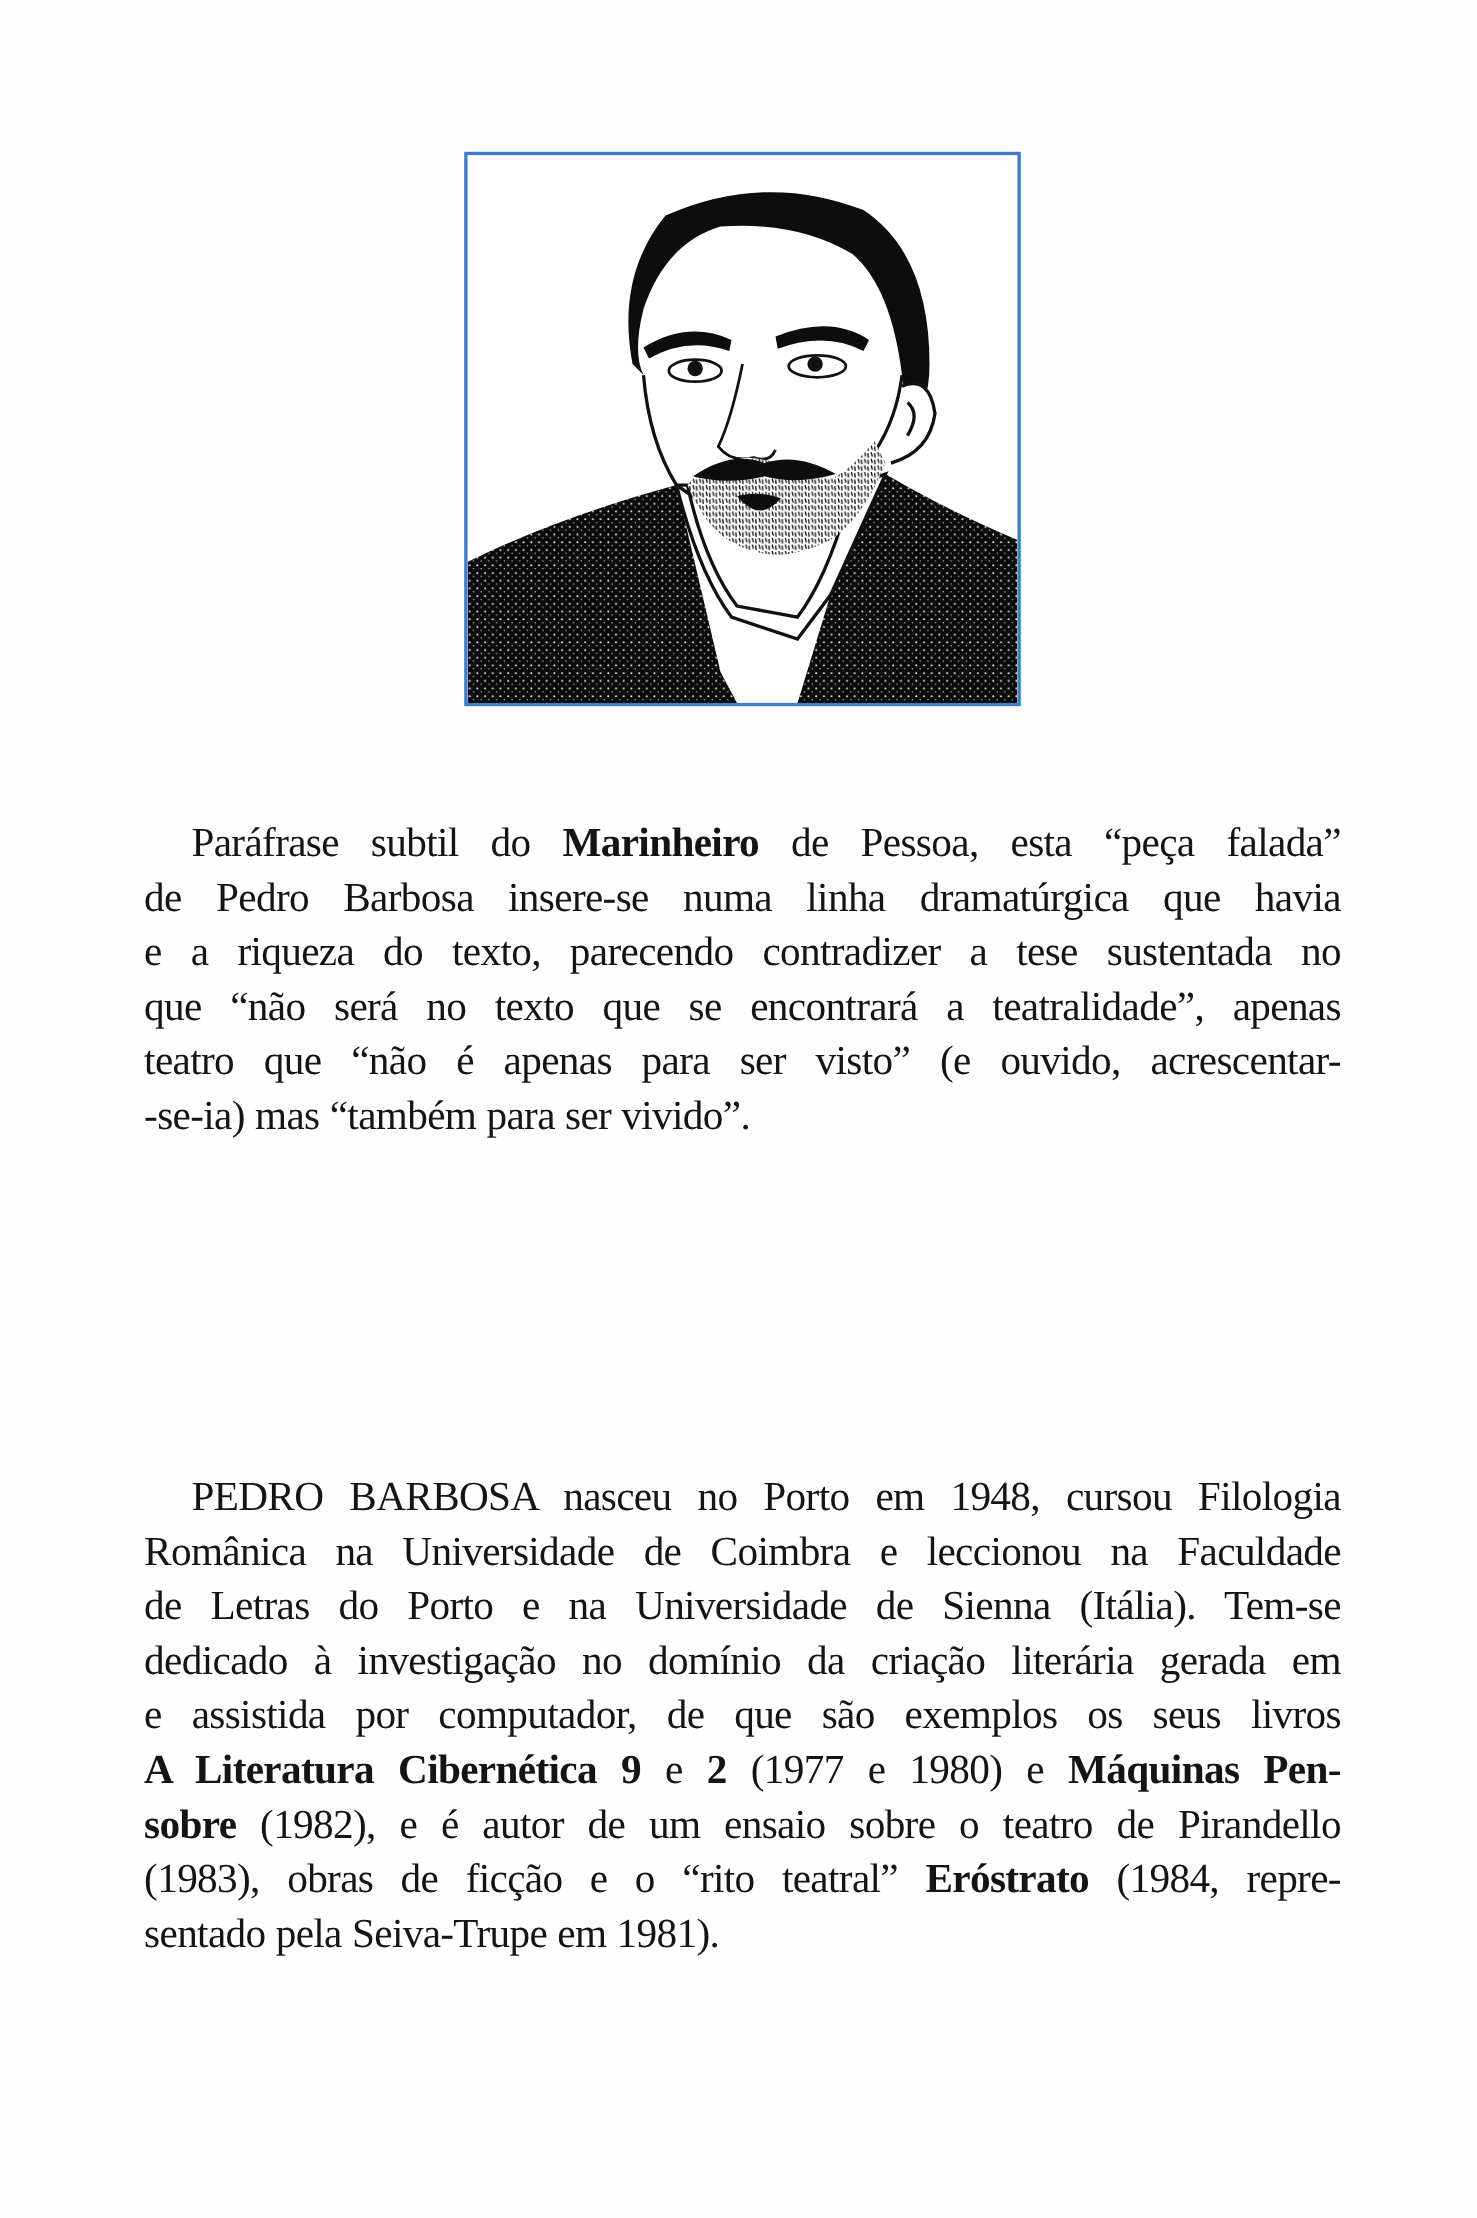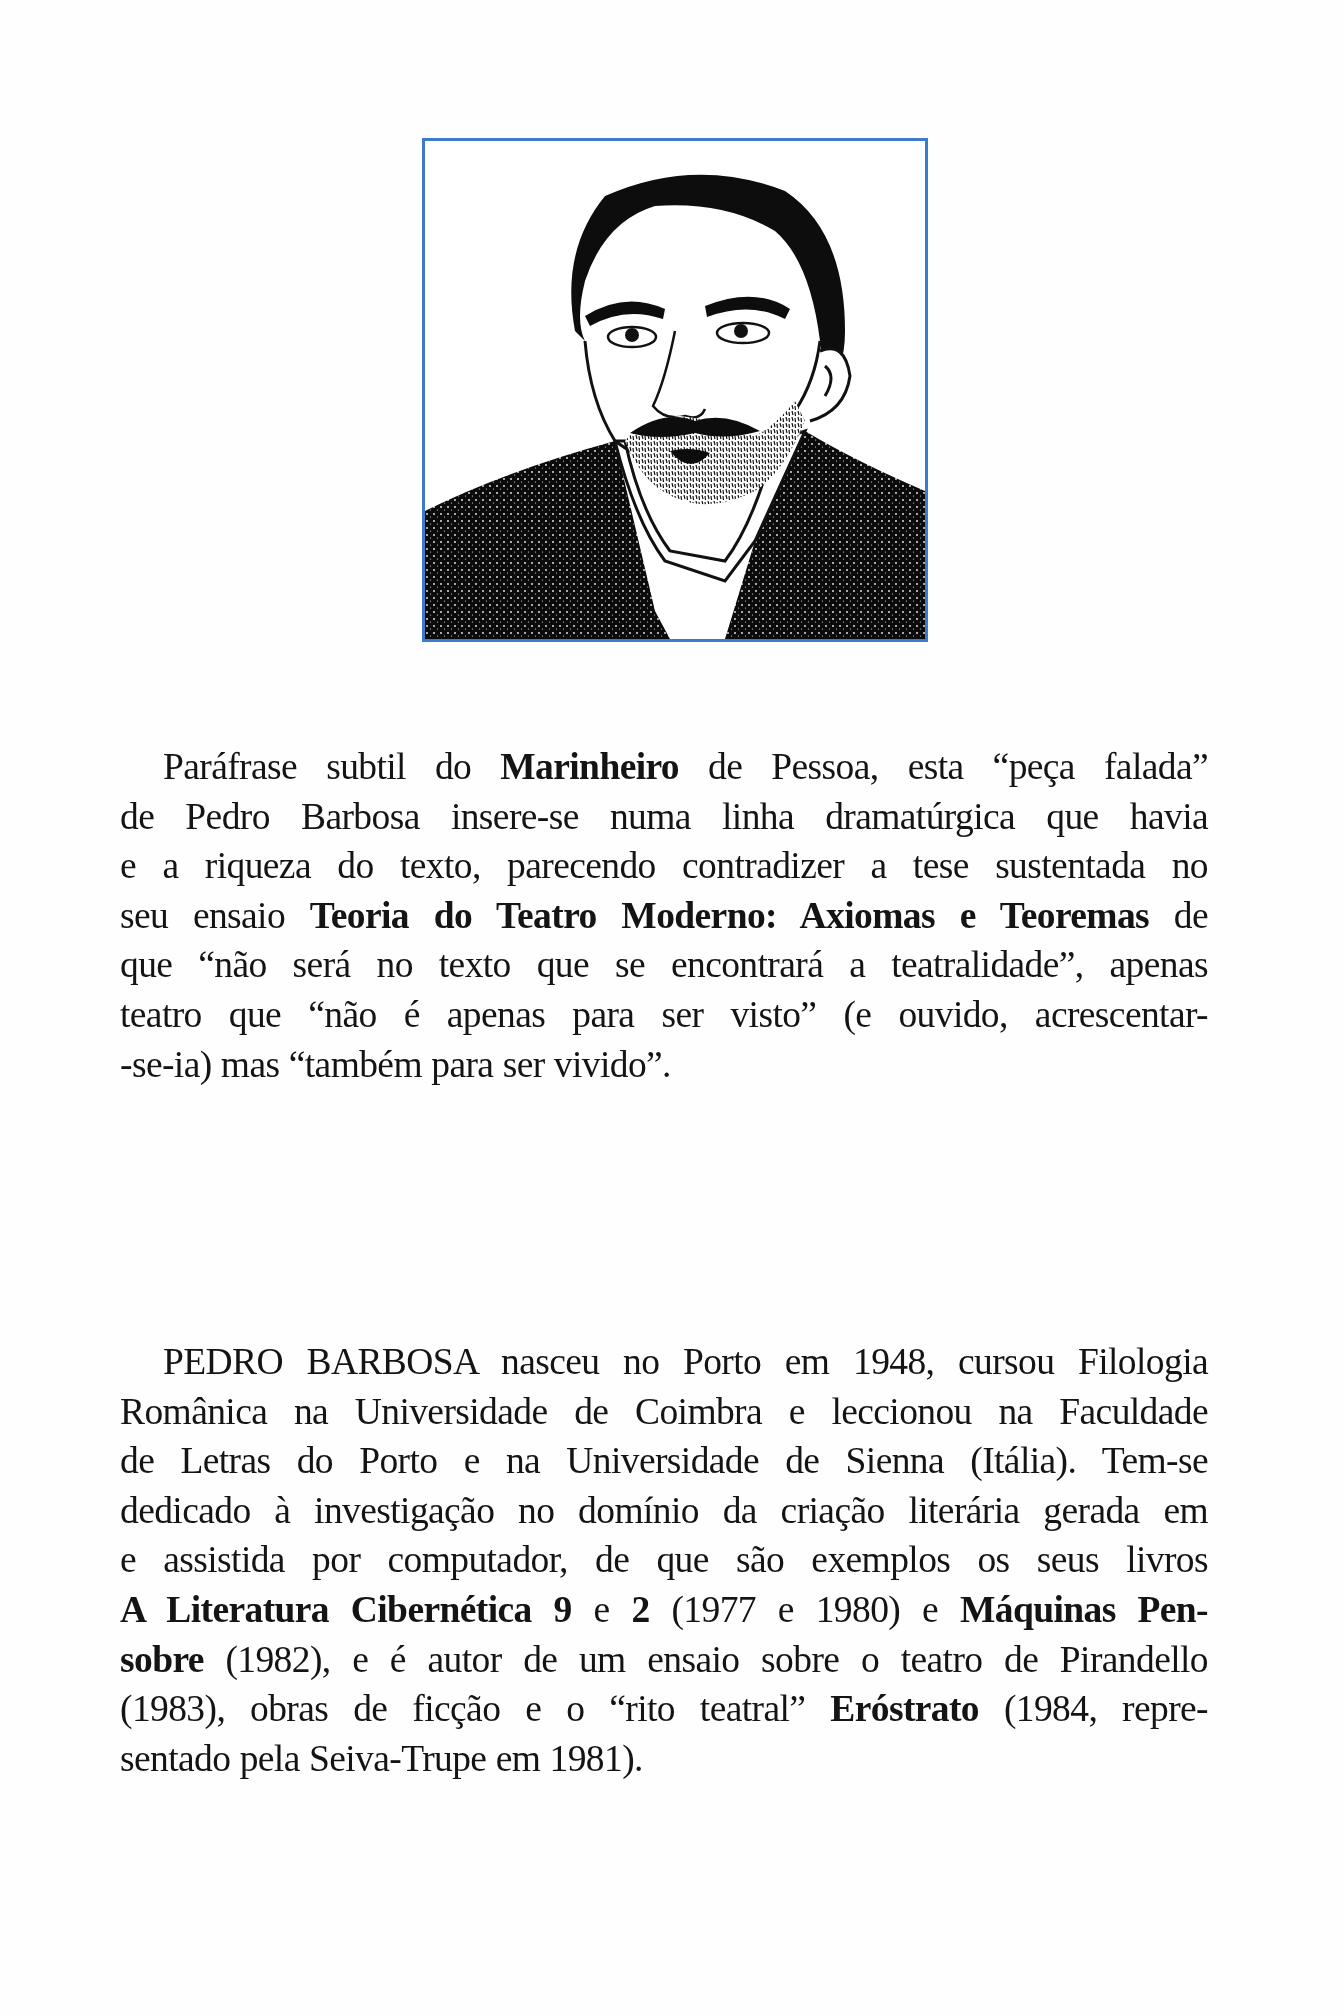--- a/index.html
+++ b/index.html
@@ -15,21 +15,21 @@
     position: absolute;
     left: 422px; top: 138px;
     width: 500px; height: 498px;
     border: 3px solid #3d7bcc;
     background: #ffffff;
     overflow: hidden;
   }
   .portrait-frame svg { display: block; width: 100%; height: 100%; }
   .text-block {
     position: absolute;
-    left: 120px;
+    left: 131px;
     width: 1088px;
     font-size: 37.5px;
     line-height: 49.6px;
     text-align: justify;
     letter-spacing: -0.6px;
     word-spacing: 0.5px;
   }
   .text-block .line {
     display: block;
     text-align: justify;
@@ -85,21 +85,20 @@
     <path d="M200 300 Q215 280 255 275 Q300 280 330 295 Q350 285 370 260 L380 280 Q360 330 330 350 Q290 370 260 360 Q220 350 200 300 Z" fill="url(#beard)"></path>
     <path d="M205 292 Q240 268 270 280 Q300 270 335 290 Q300 300 270 292 Q235 300 205 292 Z" fill="#0d0d0d"></path>
     <path d="M245 310 Q265 305 285 312 Q265 335 245 310 Z" fill="#0d0d0d"></path>
   </svg>
 </div>
 
 <div class="text-block para-1" id="para1">
     <span class="line indent"><span>Paráfrase subtil do </span><b>Marinheiro</b><span> de Pessoa, esta “peça falada”</span></span>
     <span class="line"><span>de Pedro Barbosa insere-se numa linha dramatúrgica que havia</span></span>
     <span class="line"><span>e a riqueza do texto, parecendo contradizer a tese sustentada no</span></span>
-    <span class="line"><span>seu ensaio </span><b>Teoria do Teatro Moderno: Axiomas e Teoremas</b><span> de</span></span>
     <span class="line"><span>que “não será no texto que se encontrará a teatralidade”, apenas</span></span>
     <span class="line"><span>teatro que “não é apenas para ser visto” (e ouvido, acrescentar-</span></span>
     <span class="line last"><span>-se-ia) mas “também para ser vivido”.</span></span>
   </div>
 <div class="text-block para-2" id="para2">
     <span class="line indent"><span>PEDRO BARBOSA nasceu no Porto em 1948, cursou Filologia</span></span>
     <span class="line"><span>Românica na Universidade de Coimbra e leccionou na Faculdade</span></span>
     <span class="line"><span>de Letras do Porto e na Universidade de Sienna (Itália). Tem-se</span></span>
     <span class="line"><span>dedicado à investigação no domínio da criação literária gerada em</span></span>
     <span class="line"><span>e assistida por computador, de que são exemplos os seus livros</span></span>

